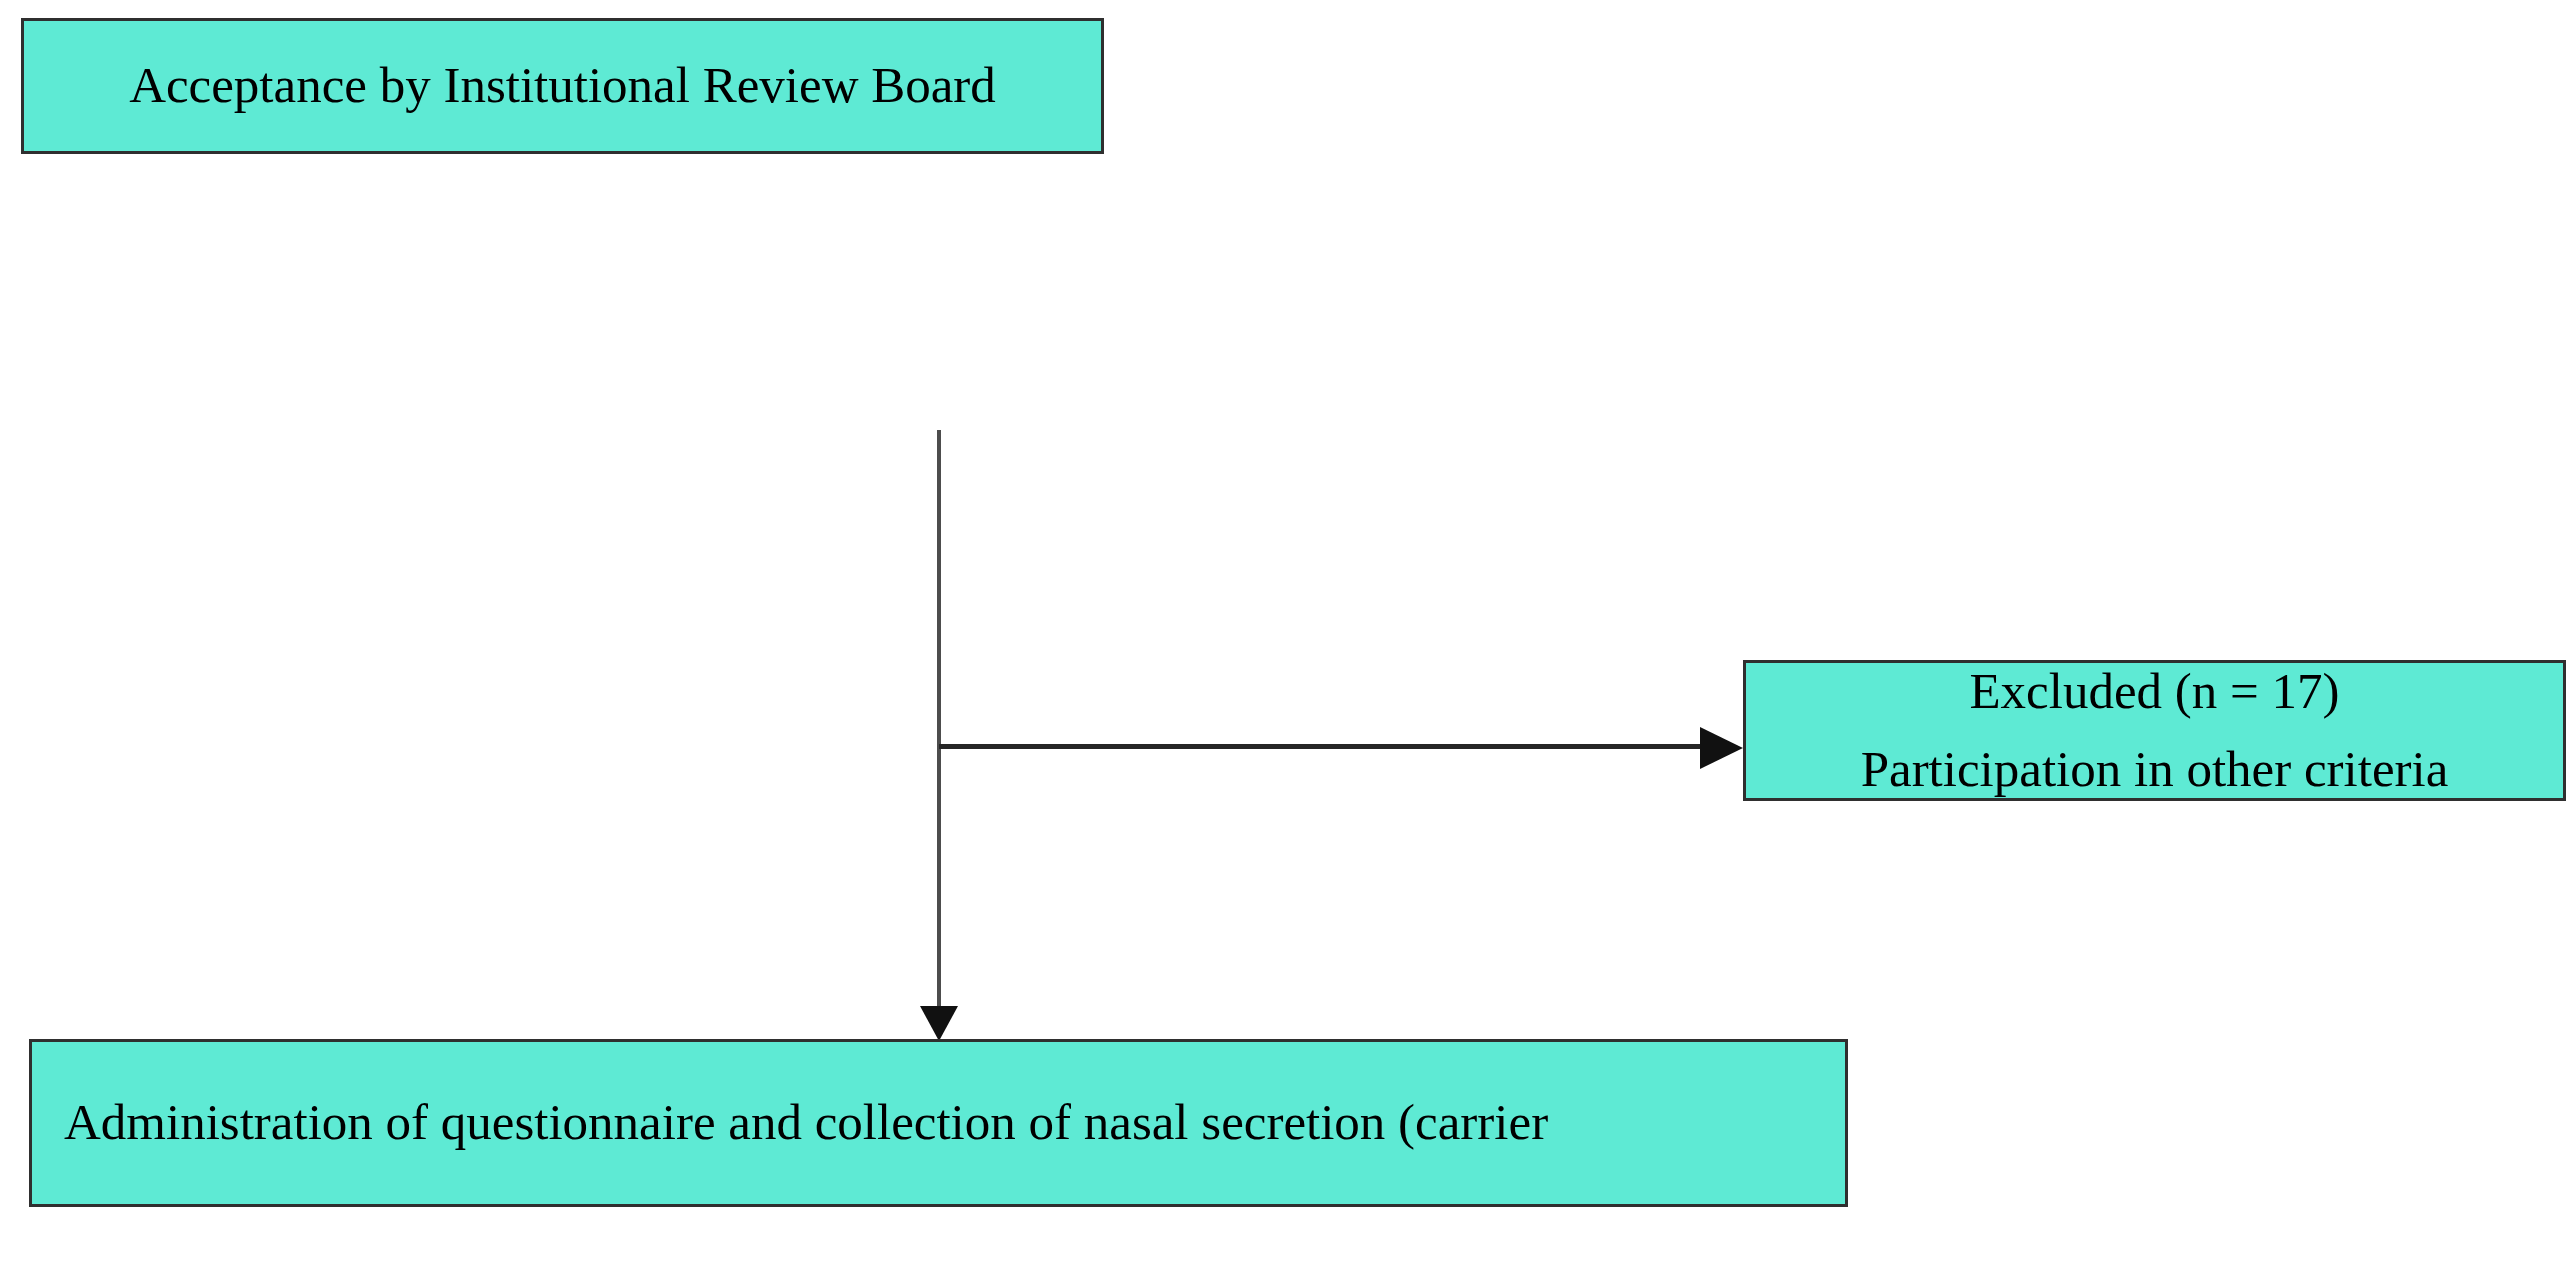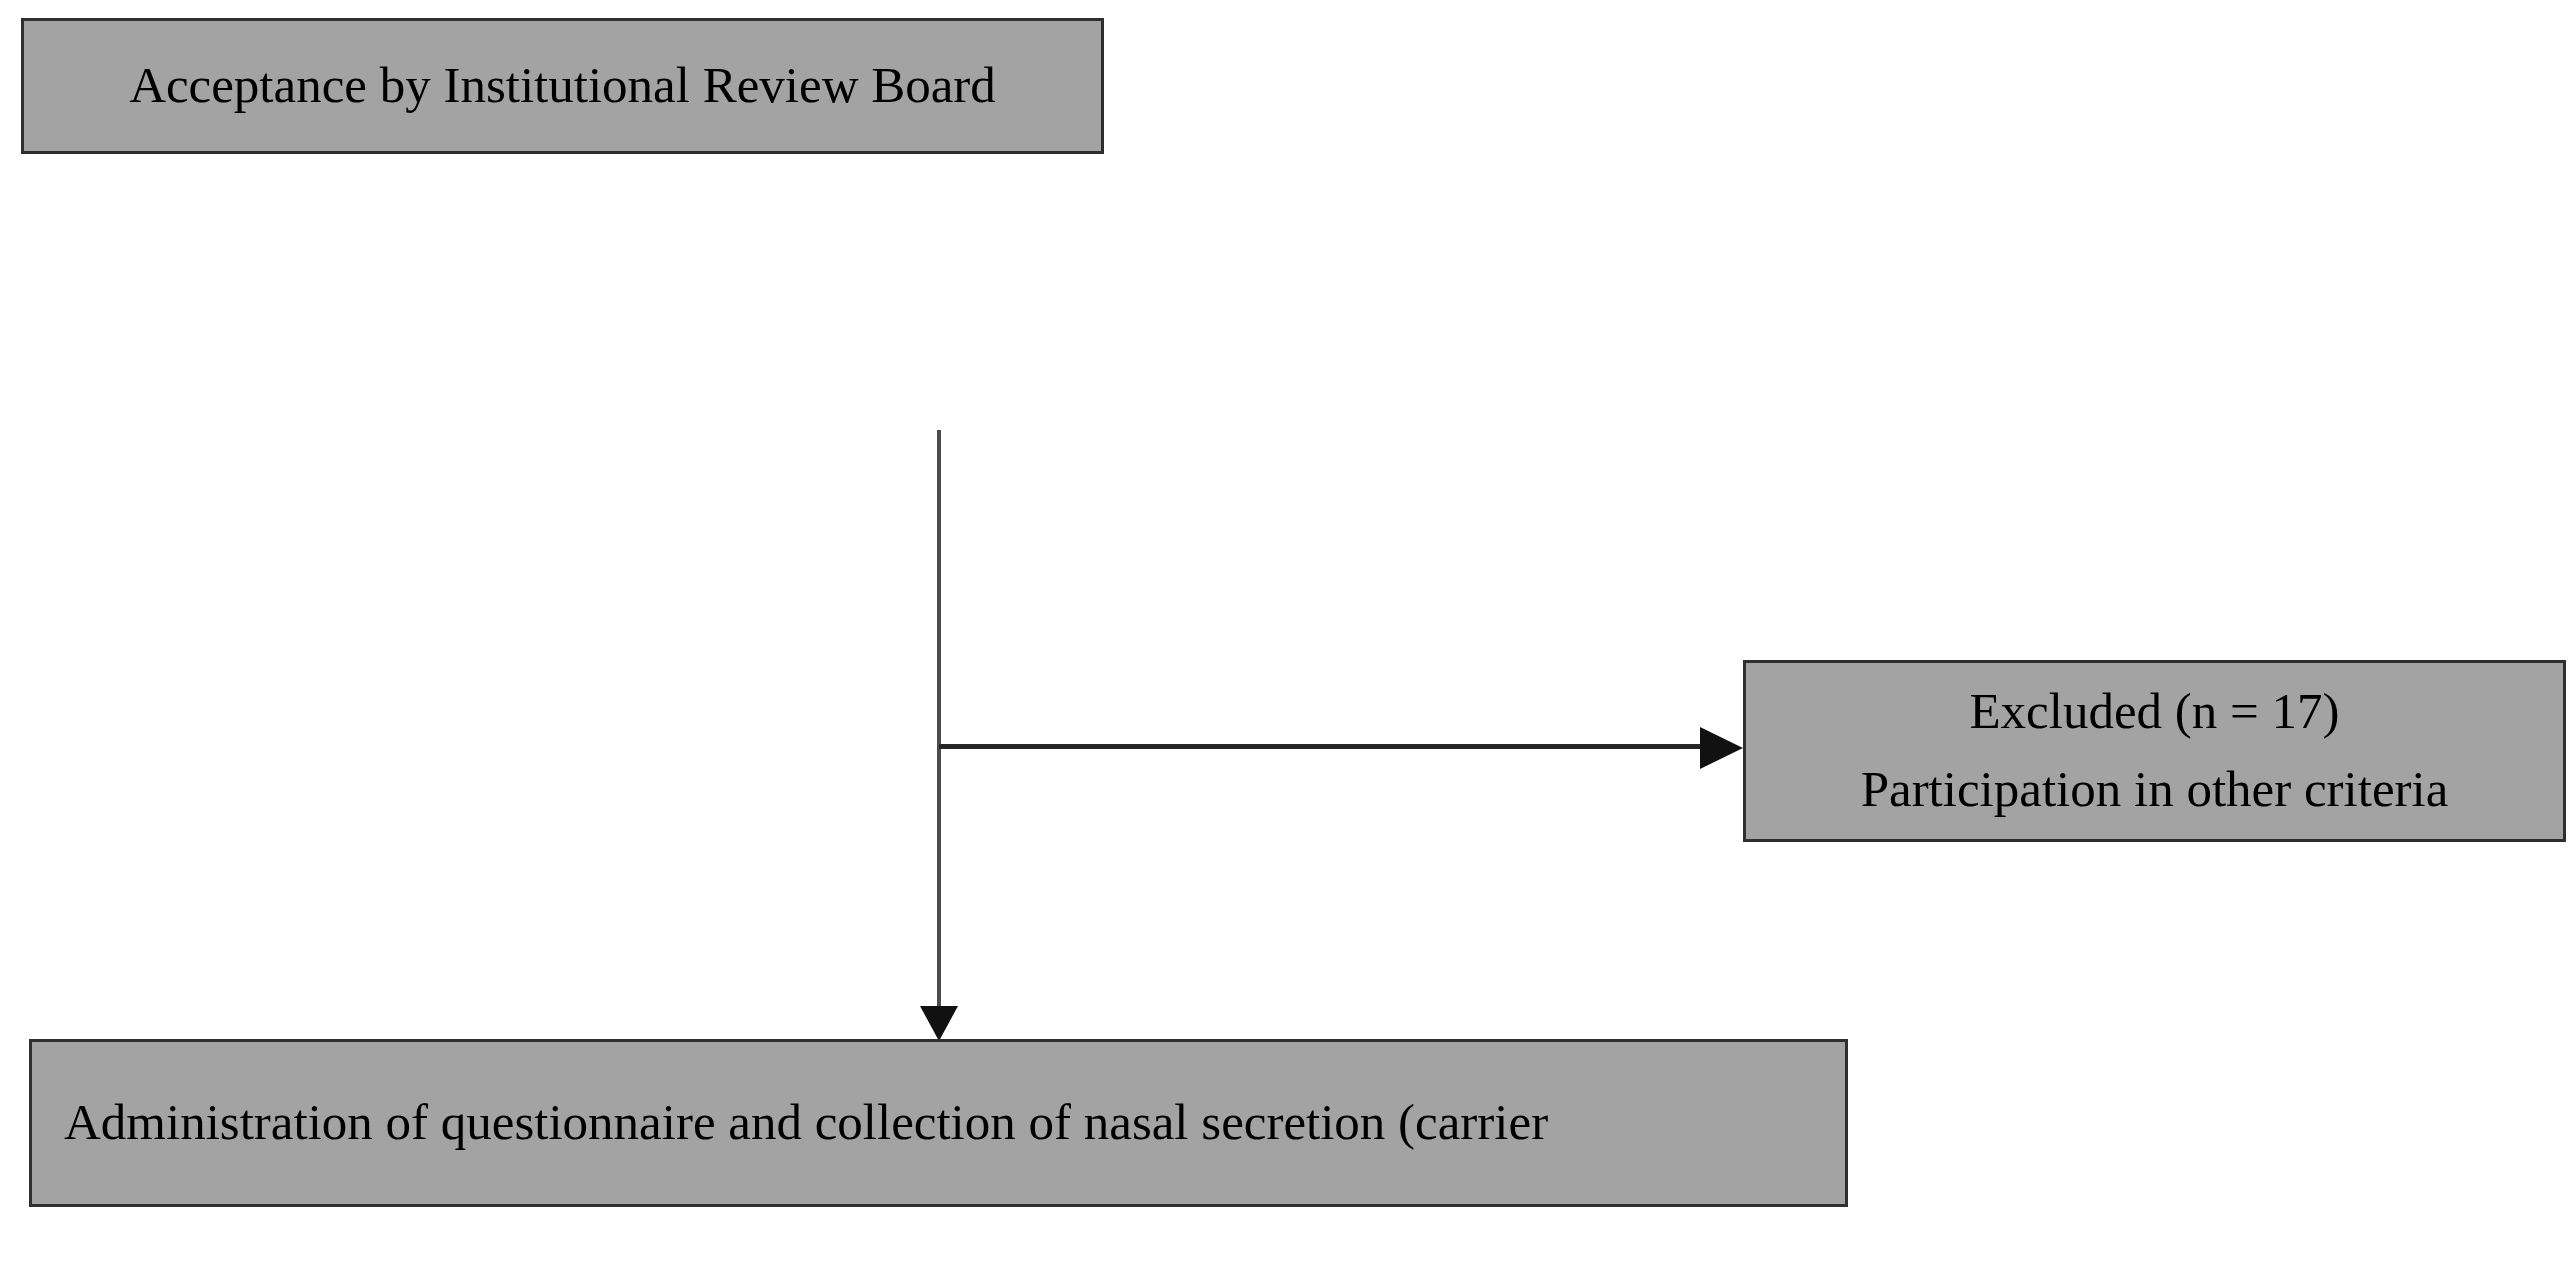--- a/index.html
+++ b/index.html
@@ -17,21 +17,21 @@
     position: relative;
     width: 2576px;
     height: 1271px;
     background: #ffffff;
     overflow: hidden;
   }
   .node {
     position: absolute;
     box-sizing: border-box;
     border: 3.9px solid #2f2f2f;
-    background: #a3a3a3;
+    background: #5eead4;
     font-size: 51px;
     line-height: 1.45;
     display: flex;
   }
   .node .inner { width: 100%; }
 
   
   .box-irb {
     left: 21px; top: 17.7px;
     width: 1083px; height: 136px;
@@ -46,21 +46,21 @@
     left: 23px; top: 255px;
     width: 1820px; height: 175px;
     align-items: flex-start;
     padding: 21.6px 31px 0 31px;
     white-space: nowrap;
   }
 
   
   .box-excluded {
     left: 1743px; top: 660px;
-    width: 823px; height: 182px;
+    width: 823px; height: 141px;
     align-items: center;
     justify-content: center;
     text-align: center;
     line-height: 1.52;
     white-space: nowrap;
   }
 
   
   .box-admin {
     left: 29px; top: 1039px;

